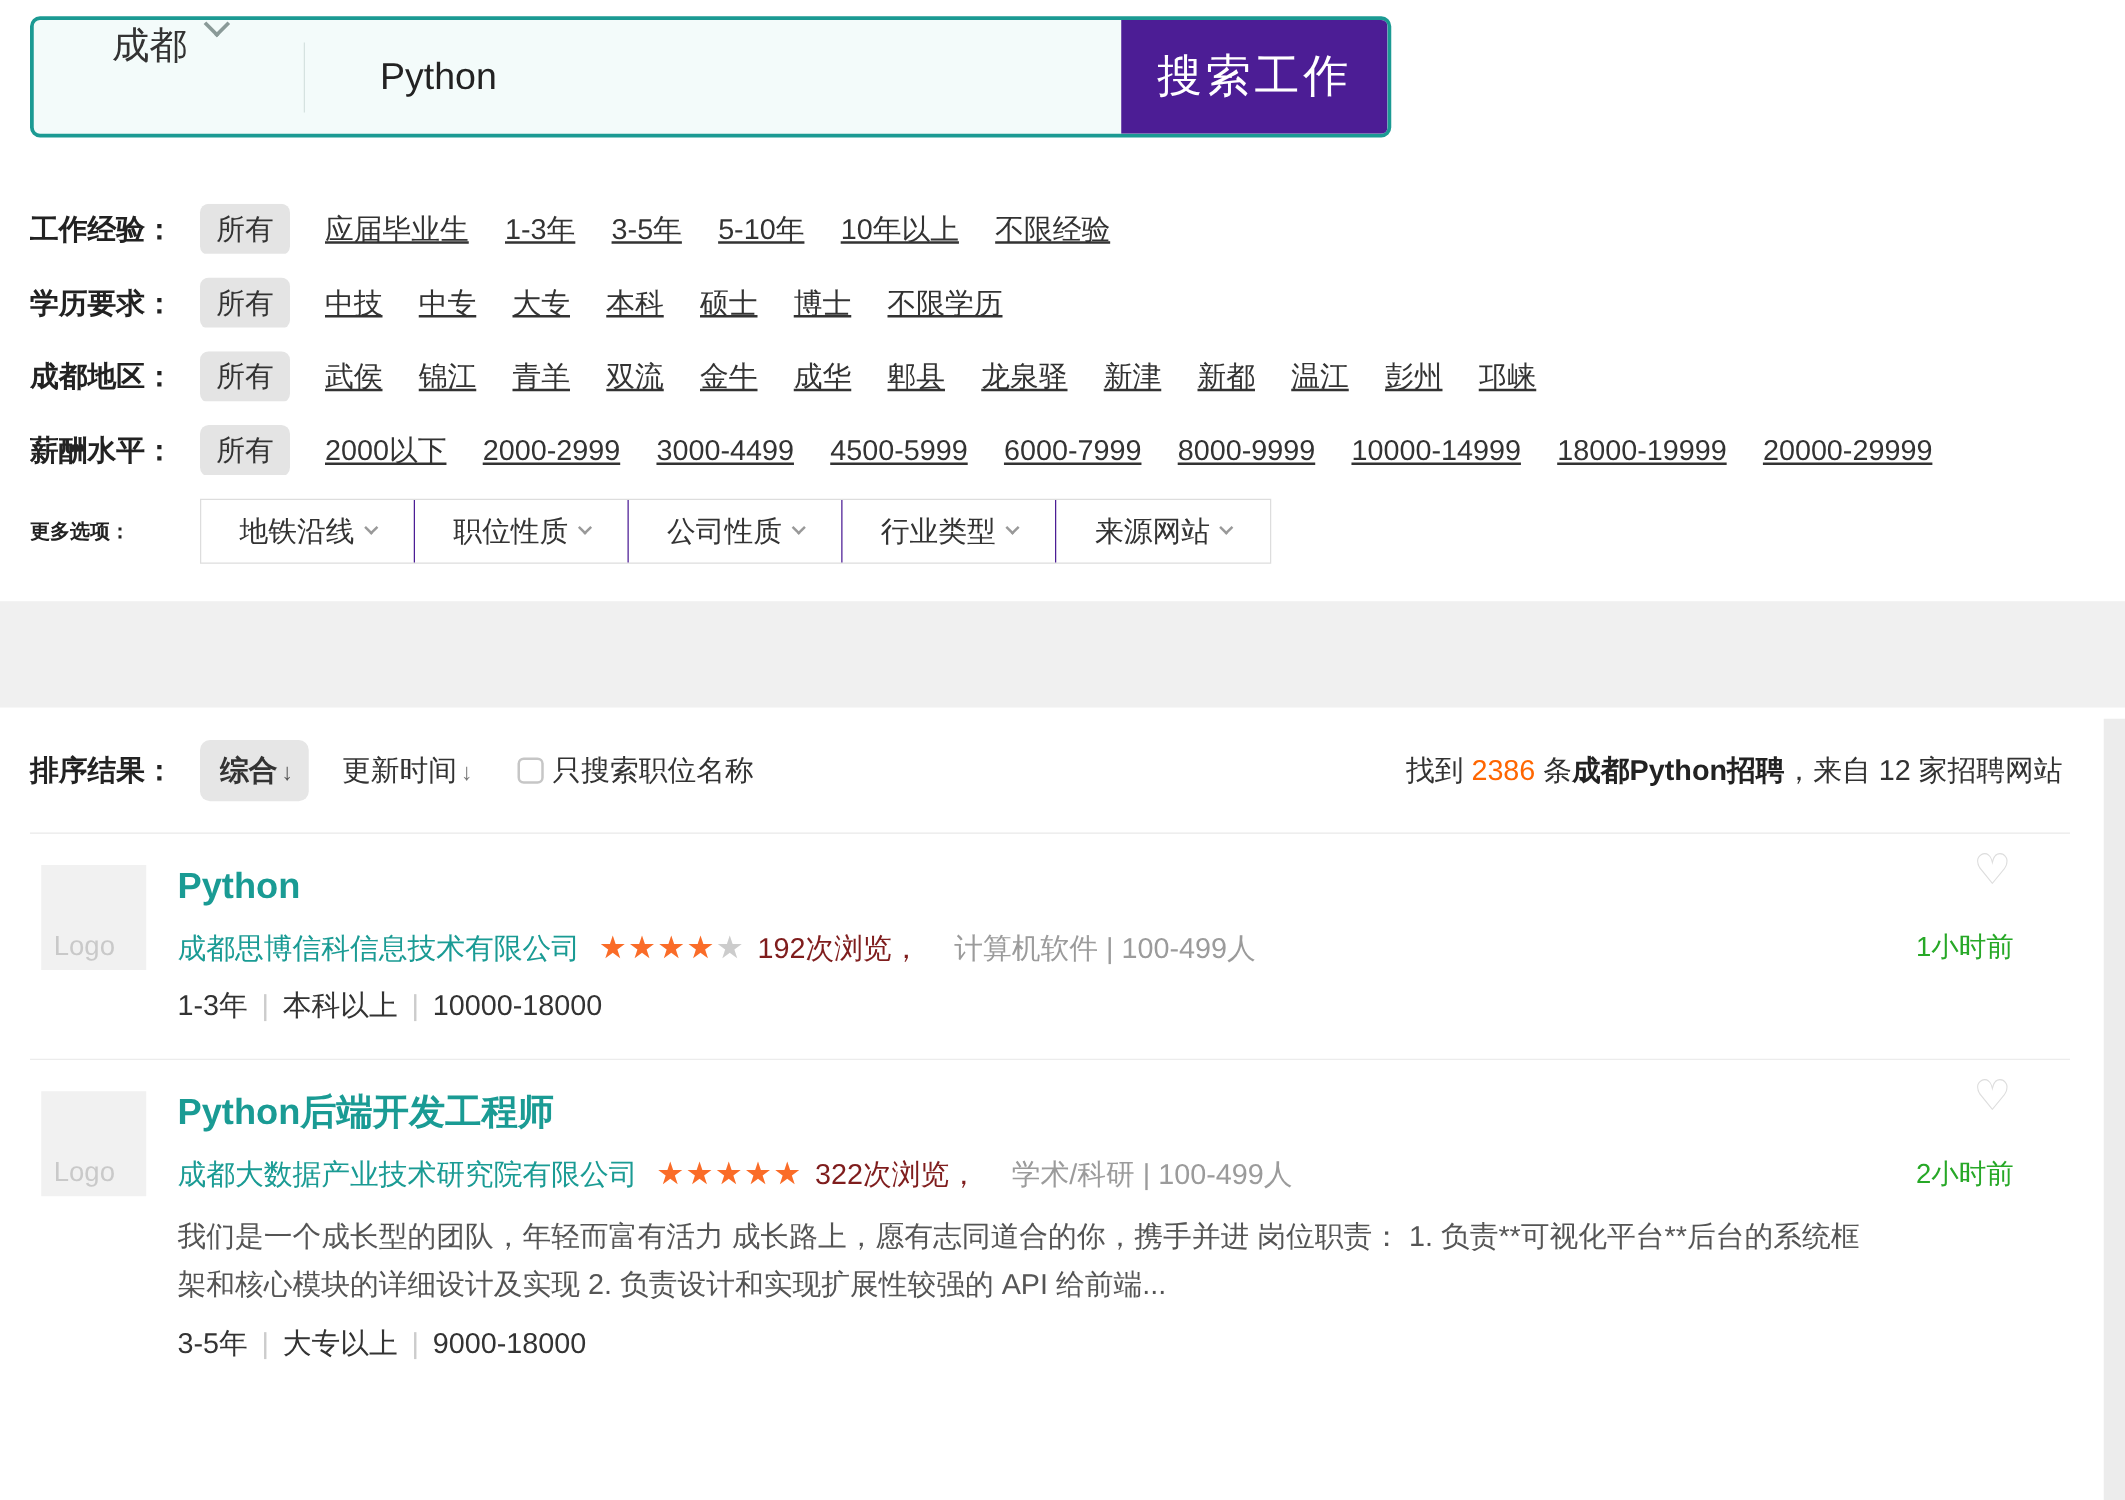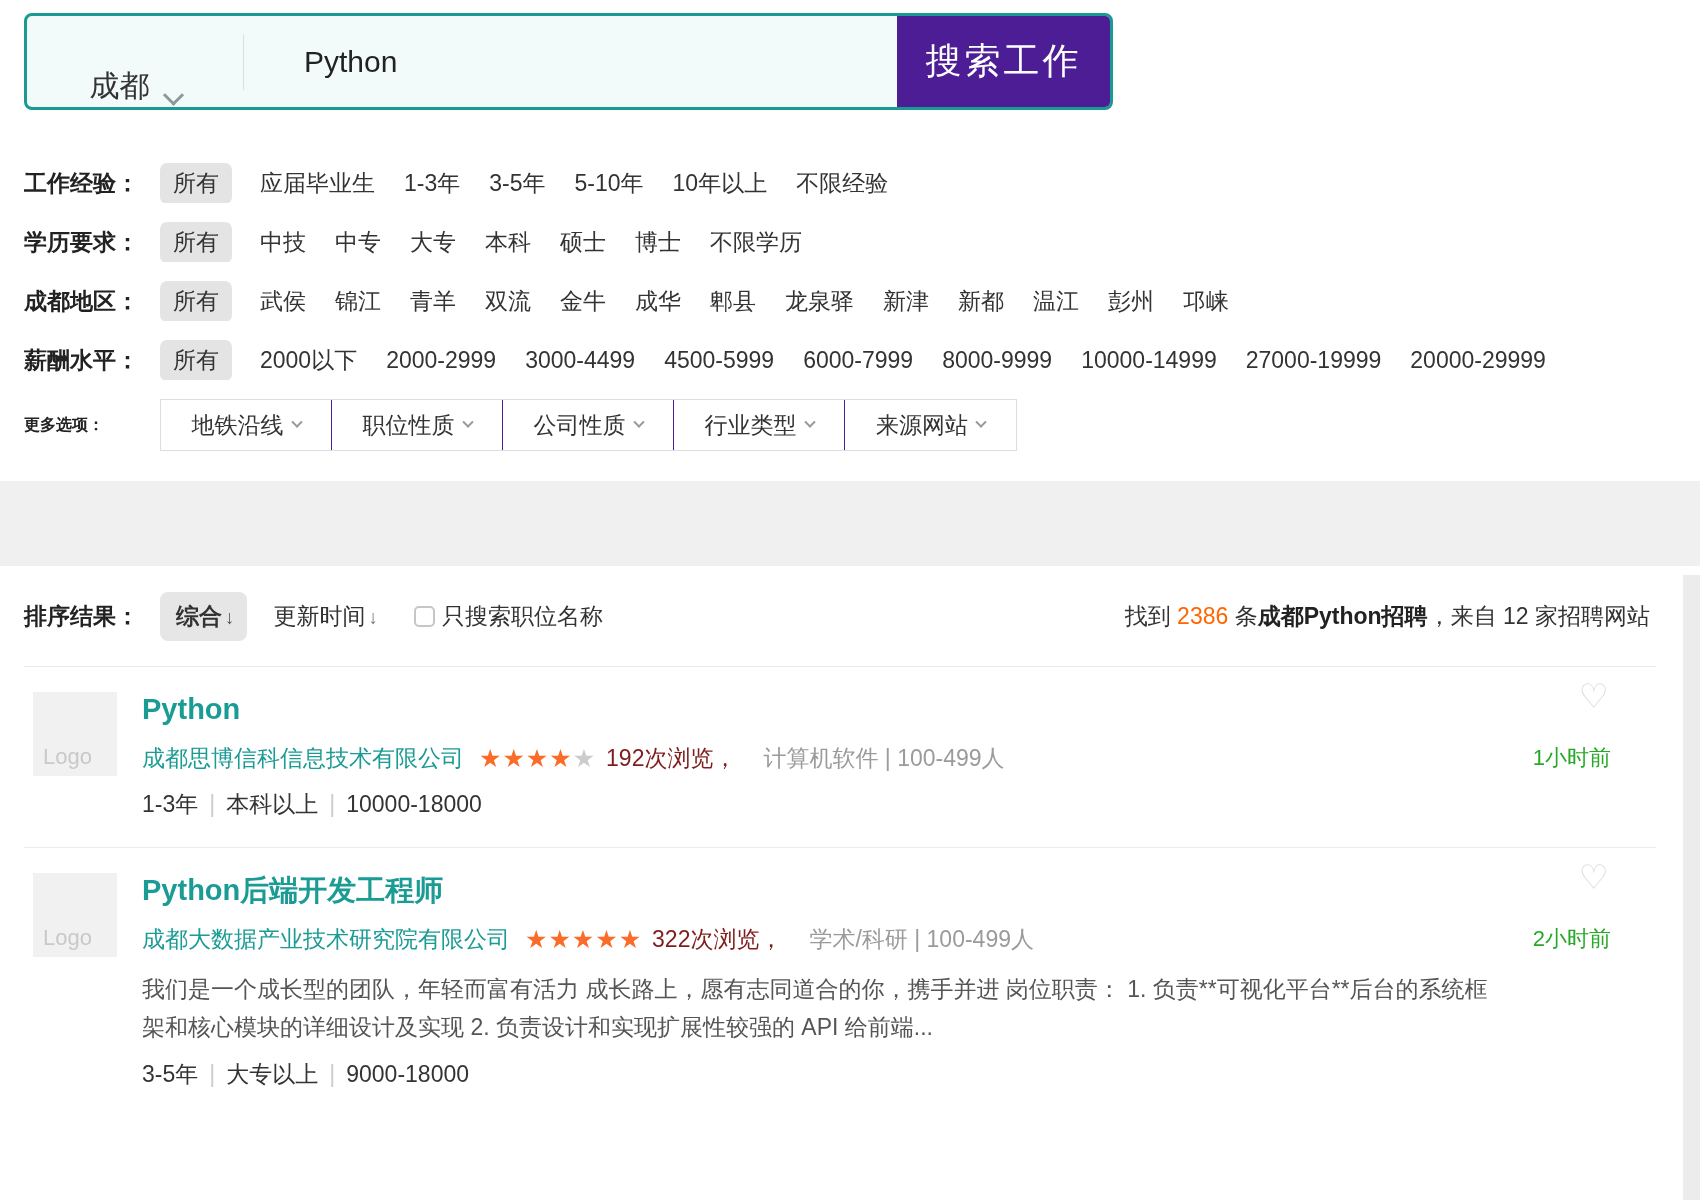--- a/index.html
+++ b/index.html
@@ -4,21 +4,21 @@
 <style>
   * { margin:0; padding:0; box-sizing:border-box; }
   html,body { width:1700px; height:1200px; overflow:hidden; background:#fff;
     font-family:"Liberation Sans","DejaVu Sans",sans-serif; color:#333; }
   .page { position:relative; width:1700px; height:1200px; overflow:hidden; }
 
   
   .searchbar { margin:13px 0 0 24px; width:1089px; height:97px;
     border:3px solid #1b9a93; border-radius:8px; display:flex; overflow:hidden;
     background:#f3fbfa; }
-  .city { width:216px; display:flex; align-items:flex-end; justify-content:center;
+  .city { width:216px; display:flex; align-items:flex-start; justify-content:center;
     gap:16px; font-size:30px; color:#333; cursor:pointer; }
   .chev { display:inline-block; width:15px; height:15px;
     border-right:3px solid #8a9a98; border-bottom:3px solid #8a9a98;
     transform:rotate(45deg) translate(-3px,-3px); }
   .chev.small { width:8px; height:8px; border-width:2px; border-color:#999;
     transform:rotate(45deg) translate(-2px,-2px); }
   .vdiv { width:1px; height:56px; background:#d5e2e0; align-self:center; }
   .query { flex:1; border:none; outline:none; background:transparent;
     font-size:30px; color:#222; padding-left:60px;
     font-family:"Liberation Sans","DejaVu Sans",sans-serif; }
@@ -26,21 +26,21 @@
     border:none; font-size:36px; font-weight:normal; letter-spacing:3px; cursor:pointer;
     font-family:"Liberation Sans","DejaVu Sans",sans-serif; }
 
   
   .filters { margin-top:53px; }
   .frow { display:flex; align-items:center; margin:0 0 19px 24px; height:40px;
     font-size:23px; white-space:nowrap; overflow:hidden; }
   .flabel { font-weight:bold; width:136px; color:#222; flex-shrink:0; }
   .pill { background:#e4e4e4; border-radius:7px; padding:5px 13px; margin-right:28px;
     cursor:pointer; color:#333; }
-  .fopt { margin-right:29px; cursor:pointer; color:#333; }
+  .fopt { margin-right:29px; cursor:pointer; color:#333;text-decoration:underline; }
 
   .morerow { display:flex; align-items:center; margin:10px 0 0 24px; }
   .dgroup { display:flex; border:1px solid #ddd; }
   .dcell { width:171px; height:50px; display:flex; align-items:center;
     justify-content:center; gap:9px; border-right:1px solid #4c1d95; font-size:23px;
     color:#333; cursor:pointer; }
   .dcell:last-child { border-right:none; }
 
   
   .band { margin-top:30px; width:1700px; height:85px; background:#f0f0f0; }
@@ -151,21 +151,21 @@
     <div class="frow">
       <span class="flabel">薪酬水平：</span>
       <span class="pill">所有</span>
       <span class="fopt">2000以下</span>
       <span class="fopt">2000-2999</span>
       <span class="fopt">3000-4499</span>
       <span class="fopt">4500-5999</span>
       <span class="fopt">6000-7999</span>
       <span class="fopt">8000-9999</span>
       <span class="fopt">10000-14999</span>
-      <span class="fopt">27000-19999</span>
+      <span class="fopt">18000-19999</span>
       <span class="fopt">20000-29999</span>
     </div>
 
     <div class="morerow">
       <span class="flabel">更多选项：</span>
       <div class="dgroup">
         <div class="dcell">
           <span>地铁沿线</span>
           <span class="chev small"></span>
         </div>

